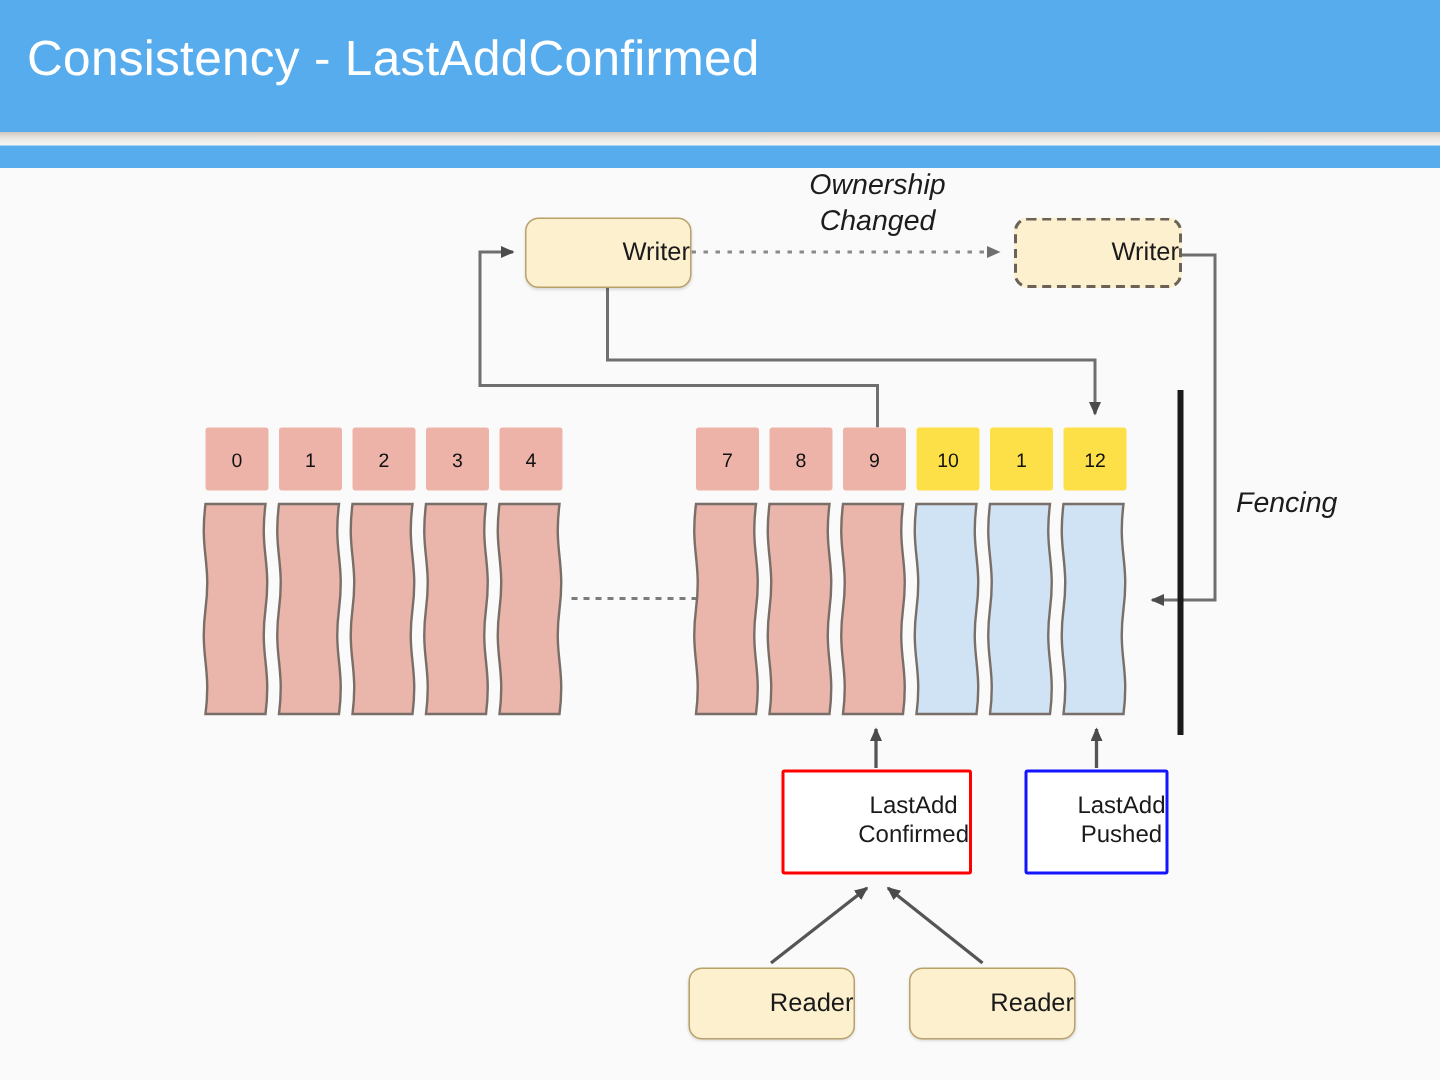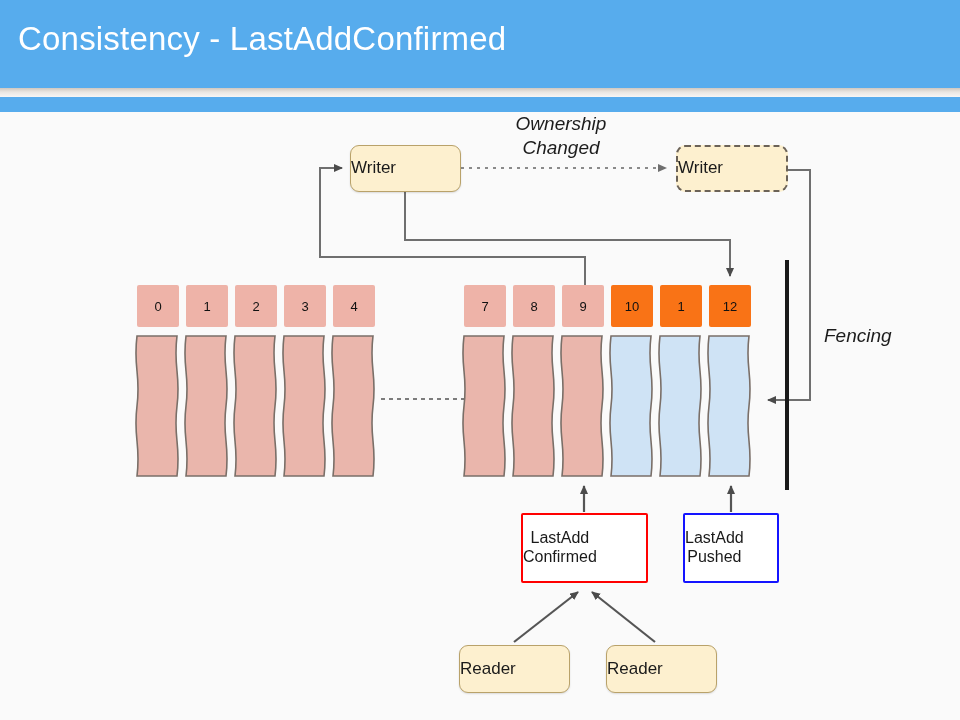--- a/index.html
+++ b/index.html
@@ -30,21 +30,21 @@
     position:absolute;left:0;top:88px;width:960px;height:2px;
     background:#4a93cc;opacity:.55;
   }
 
   
   .wires{position:absolute;left:0;top:0;width:960px;height:720px;}
 
   
   .node{
     position:absolute;box-sizing:border-box;
-    display:flex;align-items:center;justify-content:flex-start;
+    display:flex;align-items:center;justify-content:flex-end;
     text-align:center;line-height:1.18;
     font-size:17px;color:#1a1a1a;
   }
   .node.cream{
     background:#fdf0cf;border:1px solid #b9a26a;border-radius:9px;
     box-shadow:0 1px 2px rgba(0,0,0,.13);
   }
   .node.cream-dashed{
     background:#fdf0cf;border:2px dashed #6b6257;border-radius:9px;
   }
@@ -61,21 +61,21 @@
     font-size:19px;line-height:1.28;white-space:pre-line;text-align:center;
   }
 
   
   .idx{
     position:absolute;width:42px;height:42px;box-sizing:border-box;
     display:flex;align-items:center;justify-content:center;
     font-size:13px;color:#111;border-radius:2px;
   }
   .idx.pink{background:#eeb3a8;}
-  .idx.blue{background:#f97316;}
+  .idx.blue{background:#fde047;}
 
   
   .strip{position:absolute;top:334px;width:48px;height:144px;}
   .strip svg{display:block;overflow:visible;}
 
   
   .fence{
     position:absolute;left:785px;top:260px;width:4px;height:230px;
     background:#1a1a1a;
   }
@@ -156,21 +156,21 @@
   </div>
 
   <div class="node cream" style="left:459px;top:645px;width:111px;height:48px;">
     <span>Reader</span>
   </div>
 
   <div class="node cream" style="left:606px;top:645px;width:111px;height:48px;">
     <span>Reader</span>
   </div>
 
-  <div class="label" style="left:486px;top:112px;width:150px;">Ownership
+  <div class="label" style="left:510px;top:112px;width:150px;">Ownership
 Changed</div>
 
 
 
   <div class="label" style="left:824px;top:324px;width:110px;text-align:left;">Fencing</div>
 
   <div class="fence"></div>
 
   <div>
     <div class="idx pink" style="left:137px;top:285px;">0</div>

